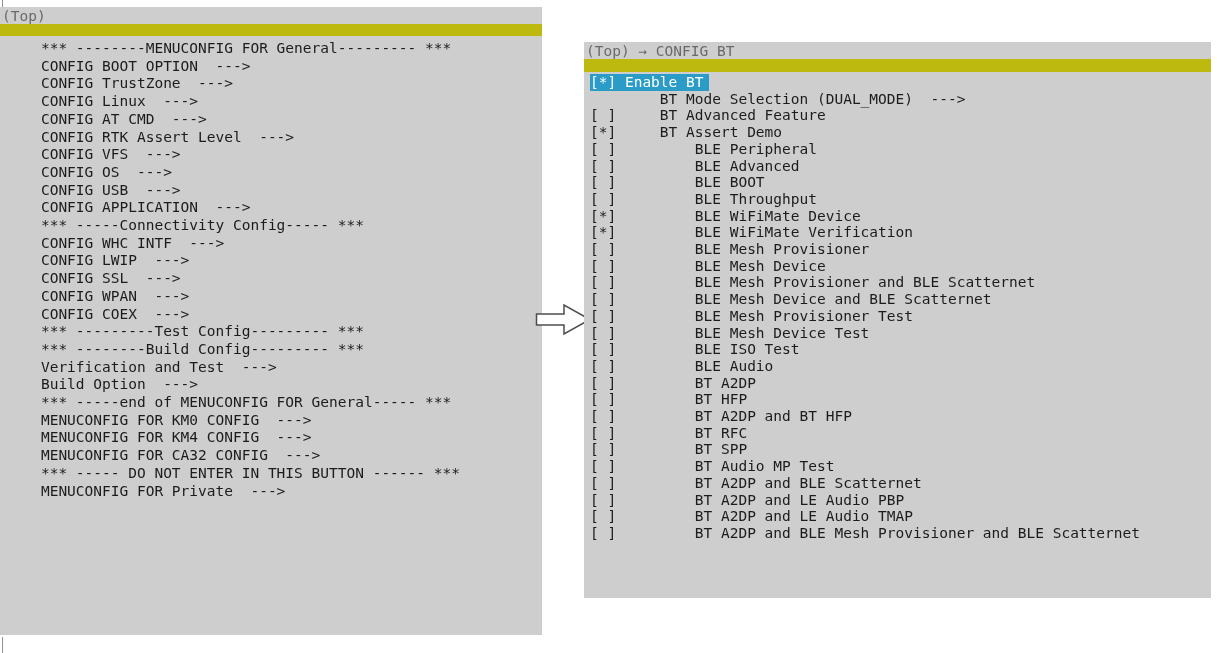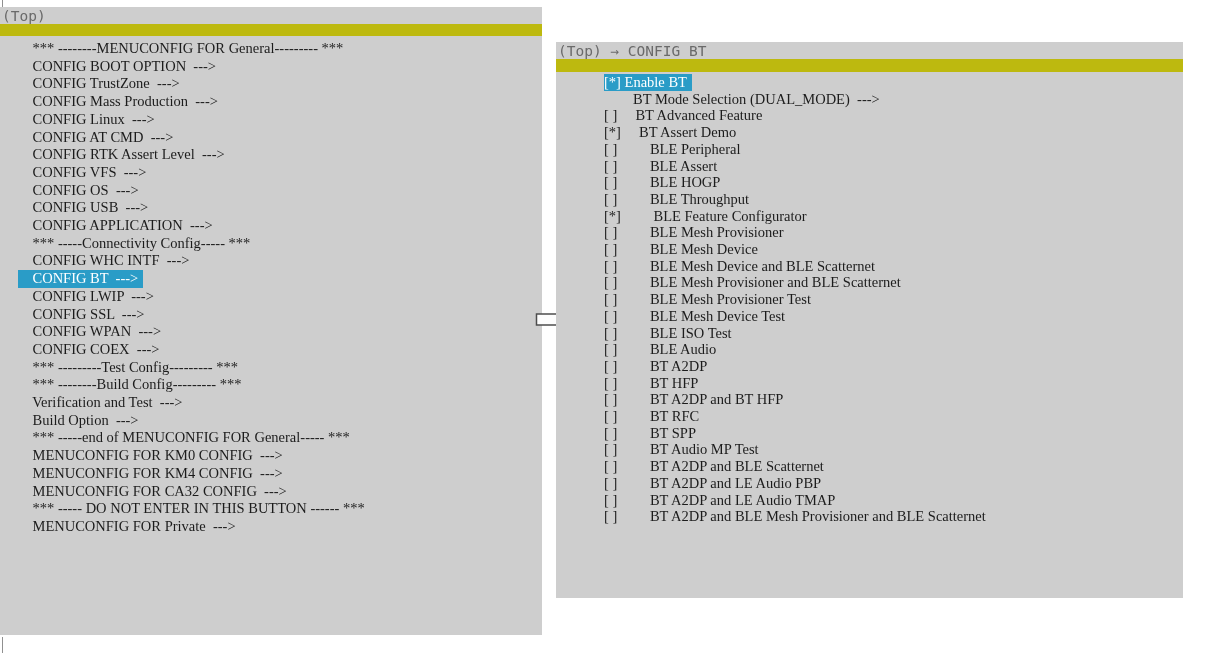--- a/index.html
+++ b/index.html
@@ -15,32 +15,32 @@
   * { margin:0; padding:0; box-sizing:border-box; }
   html,body { width:1217px; height:653px; background:#ffffff; overflow:hidden; }
   body { position:relative; font-family:"DejaVu Sans Mono", monospace; }
 
   .edge-line { position:absolute; width:1px; background:var(--border-line); }
   .edge-line.top { left:2px; top:0; height:7px; }
   .edge-line.bottom { left:2px; top:637px; height:16px; }
 
   .panel { position:absolute; background:var(--panel-bg); }
   .panel-left  { left:0;     top:7px;  width:542px; height:628px; }
-  .panel-right { left:556px; top:42px; width:627px; height:556px; }
+  .panel-right { left:584px; top:42px; width:627px; height:556px; }
 
   .crumb {
     height:17px; padding:2px 0 0 2px;
     color:var(--breadcrumb-text);
     font-size:14.5px; line-height:15px; white-space:pre;
   }
   .sep-bar { height:12px; background:var(--separator-yellow); }
   .panel-right .sep-bar { height:13px; }
 
-  .menu-list { padding:4px 0 0 18px;font-family:Liberation Serif, serif; }
-  .panel-right .menu-list { padding-top:2px;margin-left:30px; }
+  .menu-list { padding:4px 0 0 6px; }
+  .panel-right .menu-list { padding-top:2px; }
 
   .row {
     white-space:pre;
     font-size:14.5px;
     line-height:17.7px;
     color:var(--text);
   }
   .panel-right .row { line-height:16.7px; }
   .row .txt { display:inline-block; }
   .row.selected .txt {
@@ -58,31 +58,29 @@
 <div class="edge-line bottom"></div>
 
 <div class="panel panel-left">
   <div class="crumb">(Top)</div>
   <div class="sep-bar"></div>
   <div class="menu-list">
 
   <div class="row"><span class="txt">    *** --------MENUCONFIG FOR General--------- ***</span></div>
       <div class="row"><span class="txt">    CONFIG BOOT OPTION  ---&gt;</span></div>
       <div class="row"><span class="txt">    CONFIG TrustZone  ---&gt;</span></div>
-      <div class="row"><span class="txt">    CONFIG Mass Production  ---&gt;</span></div>
       <div class="row"><span class="txt">    CONFIG Linux  ---&gt;</span></div>
       <div class="row"><span class="txt">    CONFIG AT CMD  ---&gt;</span></div>
       <div class="row"><span class="txt">    CONFIG RTK Assert Level  ---&gt;</span></div>
       <div class="row"><span class="txt">    CONFIG VFS  ---&gt;</span></div>
       <div class="row"><span class="txt">    CONFIG OS  ---&gt;</span></div>
       <div class="row"><span class="txt">    CONFIG USB  ---&gt;</span></div>
       <div class="row"><span class="txt">    CONFIG APPLICATION  ---&gt;</span></div>
       <div class="row"><span class="txt">    *** -----Connectivity Config----- ***</span></div>
       <div class="row"><span class="txt">    CONFIG WHC INTF  ---&gt;</span></div>
-      <div class="row selected"><span class="txt">    CONFIG BT  ---&gt;</span></div>
       <div class="row"><span class="txt">    CONFIG LWIP  ---&gt;</span></div>
       <div class="row"><span class="txt">    CONFIG SSL  ---&gt;</span></div>
       <div class="row"><span class="txt">    CONFIG WPAN  ---&gt;</span></div>
       <div class="row"><span class="txt">    CONFIG COEX  ---&gt;</span></div>
       <div class="row"><span class="txt">    *** ---------Test Config--------- ***</span></div>
       <div class="row"><span class="txt">    *** --------Build Config--------- ***</span></div>
       <div class="row"><span class="txt">    Verification and Test  ---&gt;</span></div>
       <div class="row"><span class="txt">    Build Option  ---&gt;</span></div>
       <div class="row"><span class="txt">    *** -----end of MENUCONFIG FOR General----- ***</span></div>
       <div class="row"><span class="txt">    MENUCONFIG FOR KM0 CONFIG  ---&gt;</span></div>
@@ -100,28 +98,29 @@
 <div class="panel panel-right">
   <div class="crumb">(Top) → CONFIG BT</div>
   <div class="sep-bar"></div>
   <div class="menu-list">
 
   <div class="row selected"><span class="txt">[*] Enable BT</span></div>
       <div class="row"><span class="txt">        BT Mode Selection (DUAL_MODE)  ---&gt;</span></div>
       <div class="row"><span class="txt">[ ]     BT Advanced Feature</span></div>
       <div class="row"><span class="txt">[*]     BT Assert Demo</span></div>
       <div class="row"><span class="txt">[ ]         BLE Peripheral</span></div>
-      <div class="row"><span class="txt">[ ]         BLE Assert</span></div>
-      <div class="row"><span class="txt">[ ]         BLE HOGP</span></div>
+      <div class="row"><span class="txt">[ ]         BLE Advanced</span></div>
+      <div class="row"><span class="txt">[ ]         BLE BOOT</span></div>
       <div class="row"><span class="txt">[ ]         BLE Throughput</span></div>
-      <div class="row"><span class="txt">[*]         BLE Feature Configurator</span></div>
+      <div class="row"><span class="txt">[*]         BLE WiFiMate Device</span></div>
+      <div class="row"><span class="txt">[*]         BLE WiFiMate Verification</span></div>
       <div class="row"><span class="txt">[ ]         BLE Mesh Provisioner</span></div>
       <div class="row"><span class="txt">[ ]         BLE Mesh Device</span></div>
+      <div class="row"><span class="txt">[ ]         BLE Mesh Provisioner and BLE Scatternet</span></div>
       <div class="row"><span class="txt">[ ]         BLE Mesh Device and BLE Scatternet</span></div>
-      <div class="row"><span class="txt">[ ]         BLE Mesh Provisioner and BLE Scatternet</span></div>
       <div class="row"><span class="txt">[ ]         BLE Mesh Provisioner Test</span></div>
       <div class="row"><span class="txt">[ ]         BLE Mesh Device Test</span></div>
       <div class="row"><span class="txt">[ ]         BLE ISO Test</span></div>
       <div class="row"><span class="txt">[ ]         BLE Audio</span></div>
       <div class="row"><span class="txt">[ ]         BT A2DP</span></div>
       <div class="row"><span class="txt">[ ]         BT HFP</span></div>
       <div class="row"><span class="txt">[ ]         BT A2DP and BT HFP</span></div>
       <div class="row"><span class="txt">[ ]         BT RFC</span></div>
       <div class="row"><span class="txt">[ ]         BT SPP</span></div>
       <div class="row"><span class="txt">[ ]         BT Audio MP Test</span></div>

